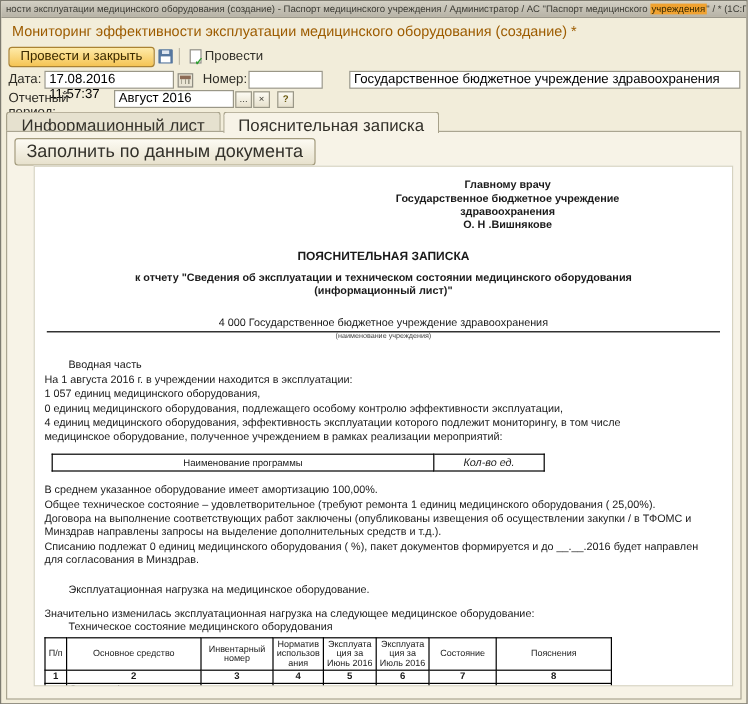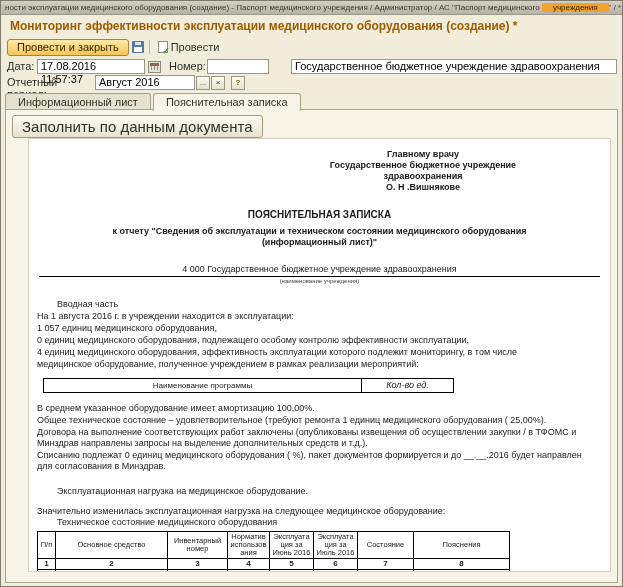--- a/index.html
+++ b/index.html
@@ -4,24 +4,24 @@
 <style>
   * { margin:0; padding:0; box-sizing:border-box; }
   html,body { width:623px; height:587px; }
   body { font-family:"Liberation Sans", sans-serif; background:#8a887f; }
   .screen { position:relative; width:623px; height:587px; background:#f2edda; border:1px solid #7d7b70; overflow:hidden; }
 
   
   .titlebar { position:absolute; top:0; left:0; right:0; height:14px;
     background:linear-gradient(#d2cfc4,#b7b3a6); border-bottom:1px solid #9a978a;
     font-size:8px; color:#3d3c35; line-height:13px; padding:0 4px; white-space:nowrap; overflow:hidden; }
-  .titlebar .hl { background:#f0a230; color:#3a2a00; padding:0 11px; }
-
-  
-  .heading { position:absolute; top:18px; left:9px; font-size:12px; font-weight:bold; color:#9d5c00; }
+  .titlebar .hl { background:#f0a230; color:#3a2a00; padding:0 1px; }
+
+  
+  .heading { position:absolute; top:18px; left:9px; font-size:12px; font-weight:normal; color:#9d5c00; }
 
   
   .toolbar { position:absolute; top:36px; left:6px; right:6px; height:20px; display:flex; align-items:center; gap:0; }
   .btn-primary { display:inline-block; padding:1px 9px 2px 9px; font-size:11px; color:#3a2a00;
     background:linear-gradient(#feeaa8,#f5c454); border:1px solid #aa8334; border-radius:3px; cursor:pointer; }
   .iconbtn { width:18px; height:16px; border:1px solid transparent; border-radius:2px; display:flex; align-items:center; justify-content:center; cursor:pointer; }
   .floppy { width:12px; height:12px; background:#56779f; position:relative; border-radius:1px; }
   .floppy:before { content:""; position:absolute; top:1px; left:3px; width:6px; height:3px; background:#dfe6ef; }
   .floppy:after { content:""; position:absolute; bottom:1px; left:2px; width:8px; height:5px; background:#fff; }
   .tsep { width:1px; height:14px; background:#c0bba8; margin:0 2px; }
@@ -46,21 +46,21 @@
   .l-period { position:absolute; left:0; top:1px; }
   .i-period { left:88px; width:100px; }
   .sqbtn { position:absolute; top:1px; width:14px; height:14px; border:1px solid #9a9787; background:linear-gradient(#fdfbf3,#e7e1cd);
     font-size:8px; text-align:center; line-height:12px; color:#44423a; cursor:pointer; }
   .b-dots { left:189px; }
   .b-clear { left:204px; }
   .b-help { left:224px; font-weight:bold; color:#6b5a10; }
 
   
   .tabs { position:absolute; top:92px; left:4px; right:4px; height:17px; display:flex; gap:2px; }
-  .tab { padding:2px 12px 0 12px; font-size:11px; color:#33312a; border:1px solid #a7a18a; border-bottom:none;
+  .tab { padding:2px 12px 0 12px; font-size:14px; color:#33312a; border:1px solid #a7a18a; border-bottom:none;
     border-radius:3px 3px 0 0; background:#e6e1cf; height:17px; cursor:pointer; }
   .tab.active { background:#f7f3e7; height:18px; position:relative; z-index:2; font-weight:normal; }
 
   
   .panel { position:absolute; top:108px; left:4px; right:4px; bottom:3px; border:1px solid #aaa591; background:#f7f3e7; }
   .fillbtn { position:absolute; top:5px; left:6px; padding:2px 9px; font-size:15px; color:#33312a;
     background:linear-gradient(#fdfbf3,#e7e1cd); border:1px solid #a39b7d; border-radius:3px; cursor:pointer; }
 
   
   .doc { position:absolute; top:28px; left:22px; right:6px; bottom:10px; background:#fff; border:1px solid #d6d2c0;

